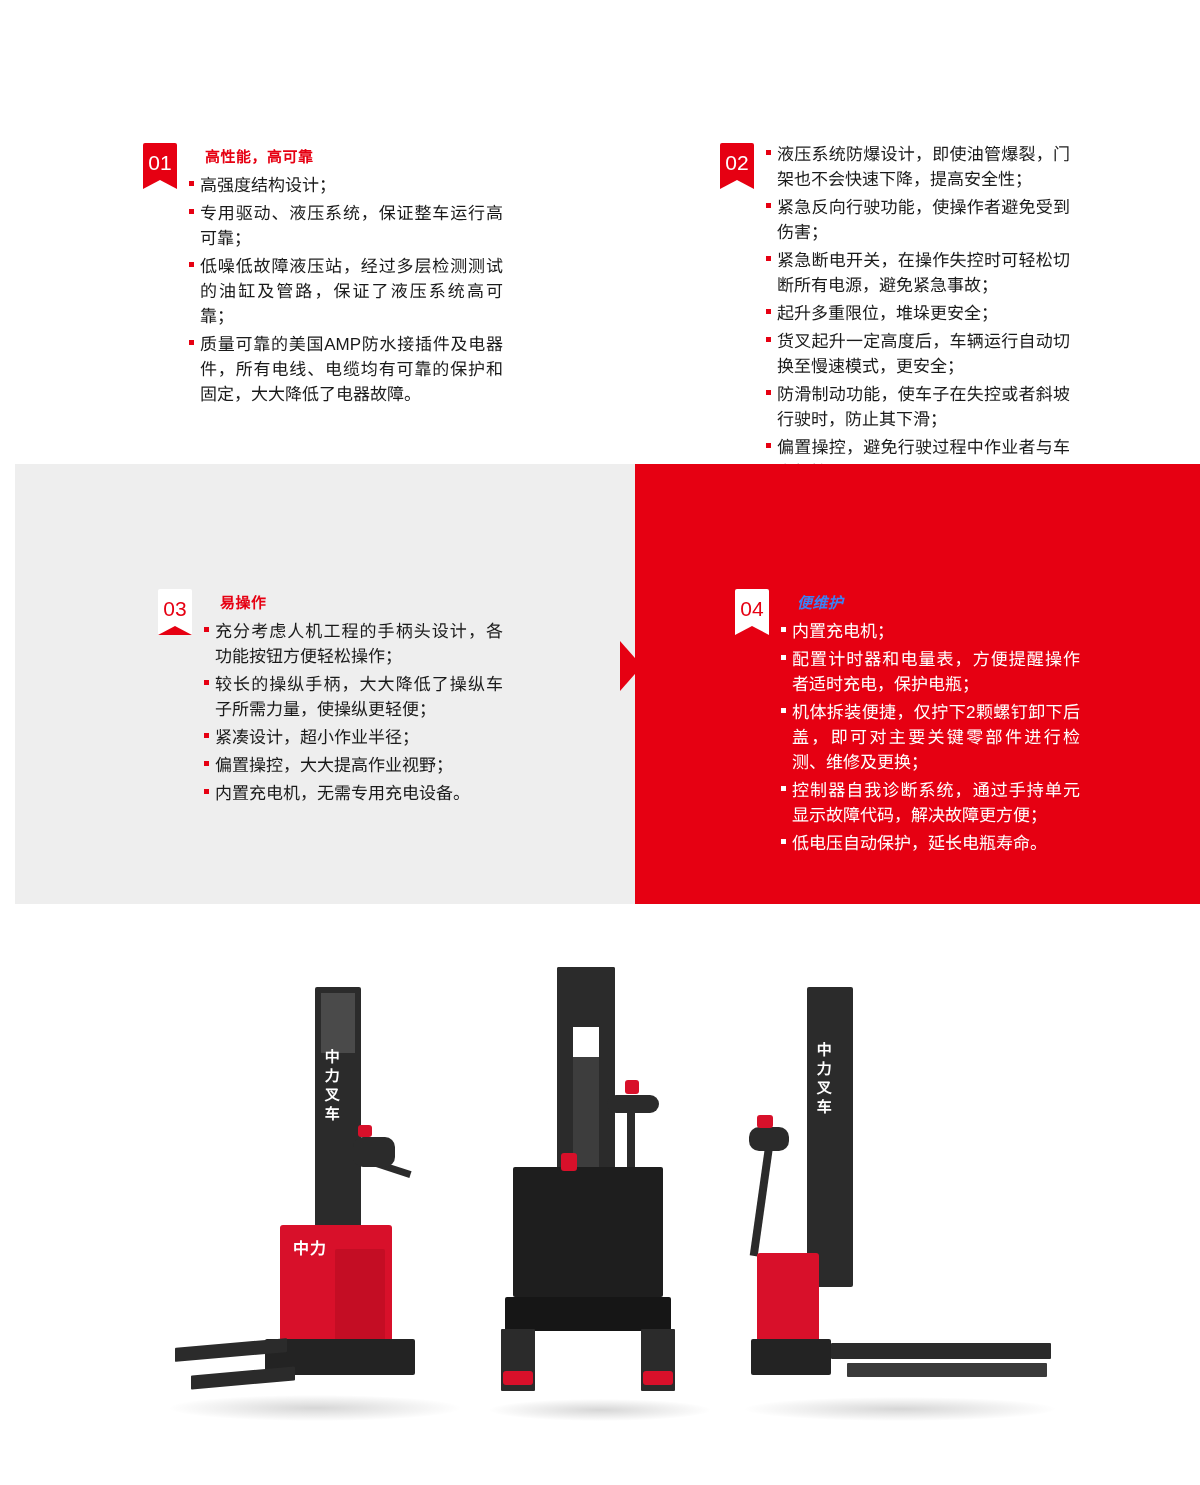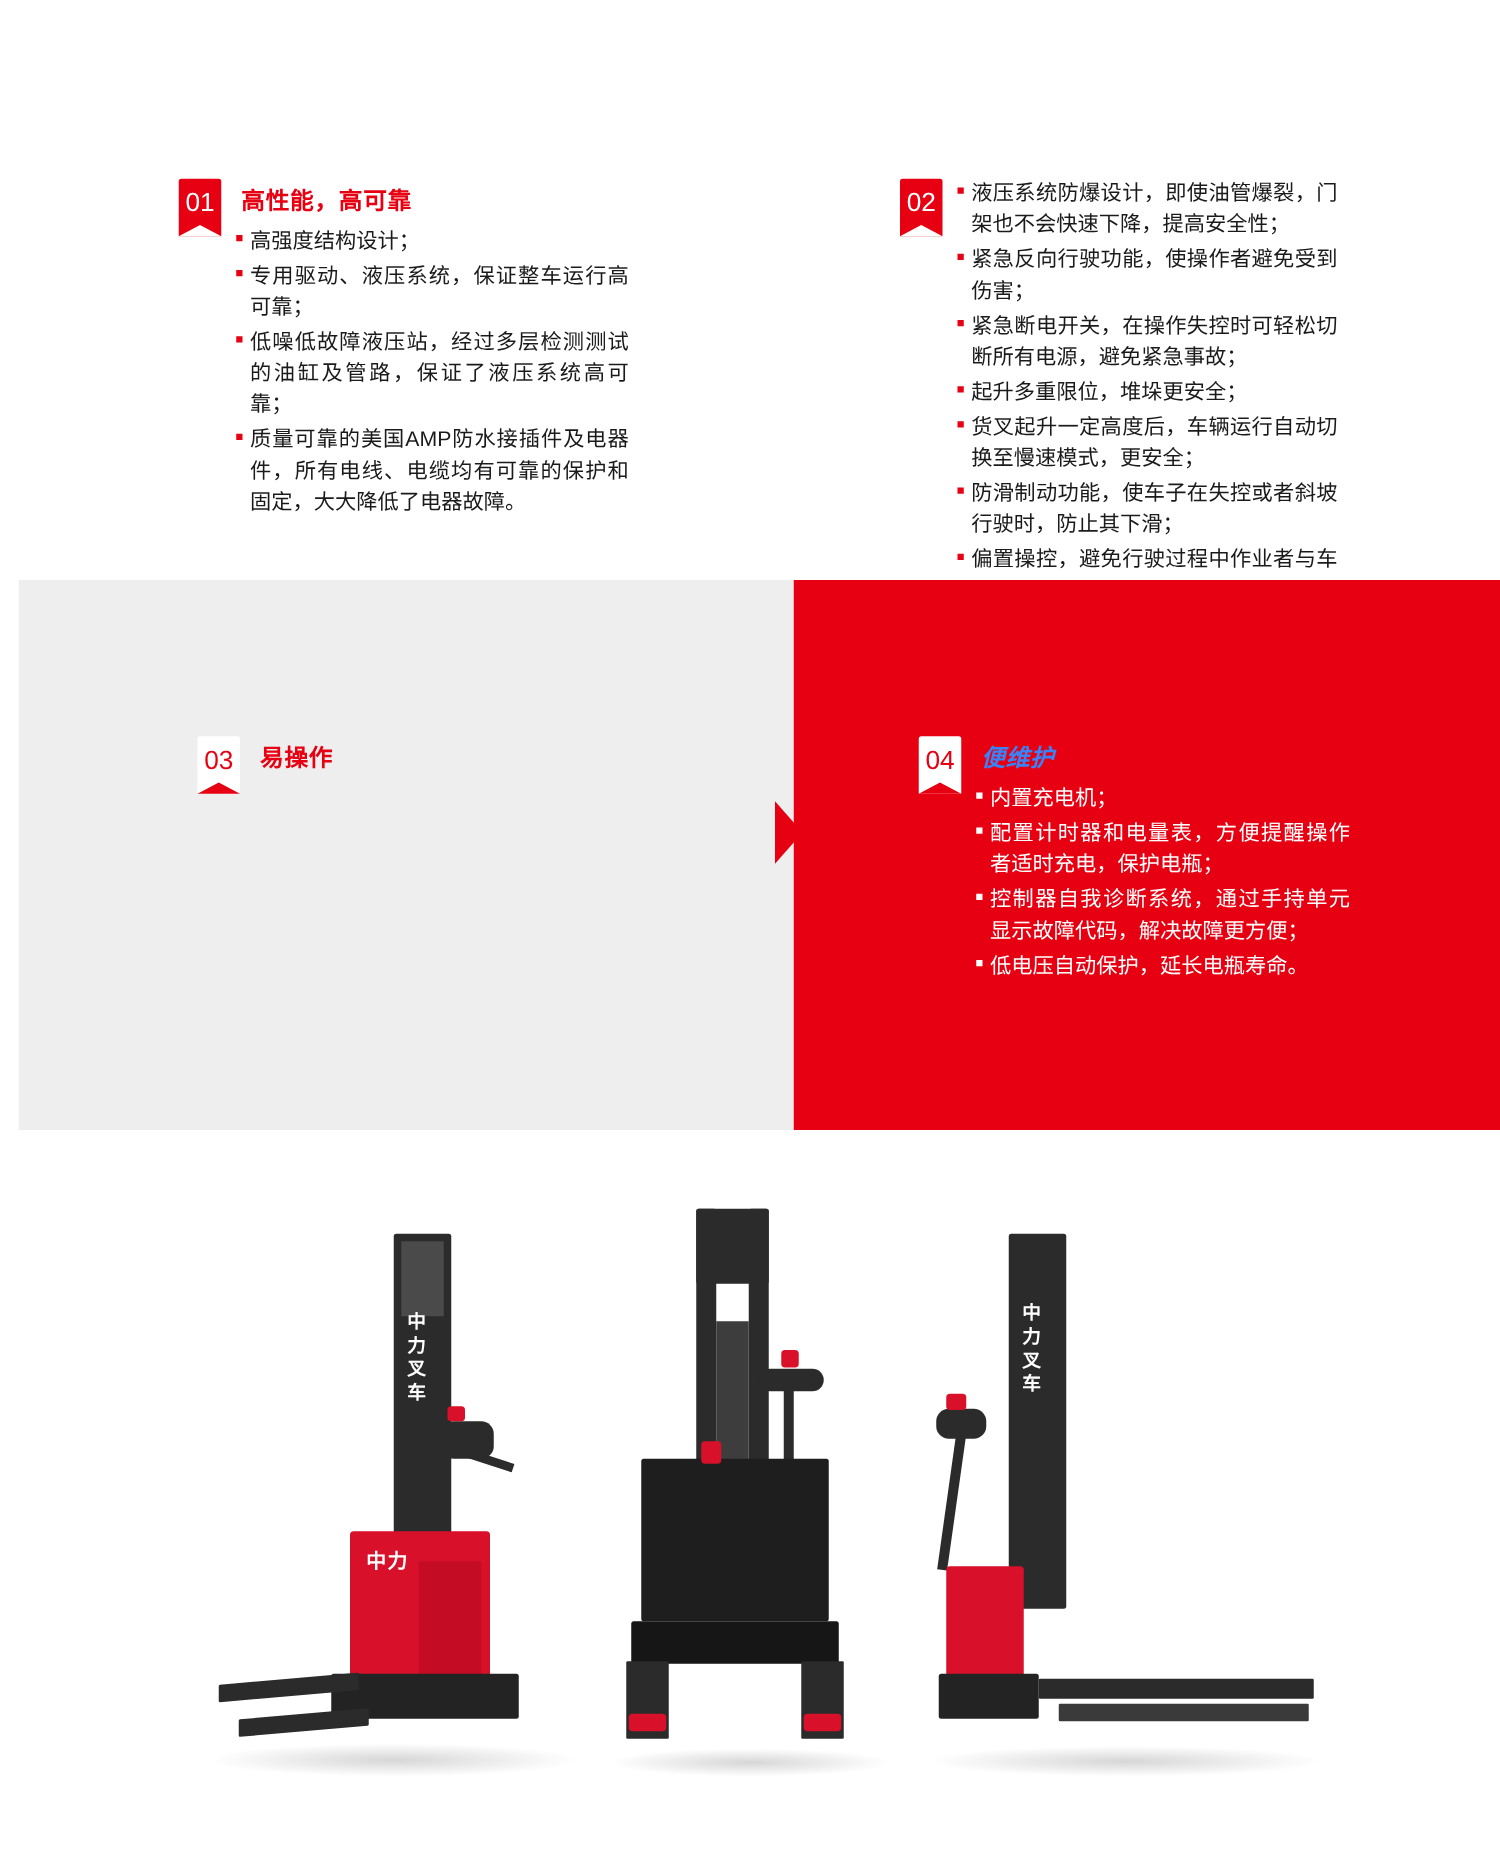--- a/index.html
+++ b/index.html
@@ -48,24 +48,24 @@
     background: #ffffff;
     color: #e60012;
   }
   .badge.white::after {
     border-bottom-color: #e60012;
   }
   .feature-body {
     margin-left: 12px;
   }
   .feature-title {
-    font-size: 19px;
+    font-size: 15px;
     font-weight: bold;
     color: #e60012;
-    margin: 2px 0 8px 4px;
+    margin: 2px 0 8px 16px;
     letter-spacing: 0.5px;
   }
   .feature-title.on-red {
     color: #3b82f6;
     font-style: italic;
   }
   ul.bullets {
     list-style: none;
     margin: 0;
     padding: 0;
@@ -226,30 +226,38 @@
 
 <div class="band">
   <div class="band-left"></div>
   <div class="band-right"></div>
   <div class="band-notch"></div>
 
   <div class="feature" style="left:143px; top:125px; width:345px;">
     <div class="badge white">03</div>
     <div class="feature-body">
       <div class="feature-title">易操作</div>
+      <ul class="bullets">
+        <li>充分考虑人机工程的手柄头设计，各功能按钮方便轻松操作；</li>
+        <li>较长的操纵手柄，大大降低了操纵车子所需力量，使操纵更轻便；</li>
+        <li>紧凑设计，超小作业半径；</li>
+        <li>偏置操控，大大提高作业视野；</li>
+        <li>内置充电机，无需专用充电设备。</li>
+      </ul>
     </div>
   </div>
 
   <div class="feature" style="left:720px; top:125px; width:345px;">
     <div class="badge white">04</div>
     <div class="feature-body">
       <div class="feature-title on-red">便维护</div>
       <ul class="bullets on-red">
         <li>内置充电机；</li>
         <li>配置计时器和电量表，方便提醒操作者适时充电，保护电瓶；</li>
+        <li>机体拆装便捷，仅拧下2颗螺钉卸下后盖，即可对主要关键零部件进行检测、维修及更换；</li>
         <li>控制器自我诊断系统，通过手持单元显示故障代码，解决故障更方便；</li>
         <li>低电压自动保护，延长电瓶寿命。</li>
       </ul>
     </div>
   </div>
 </div>
 
 <div class="photos">
 
   <div class="machine" style="left:165px; width:300px; height:430px;">

